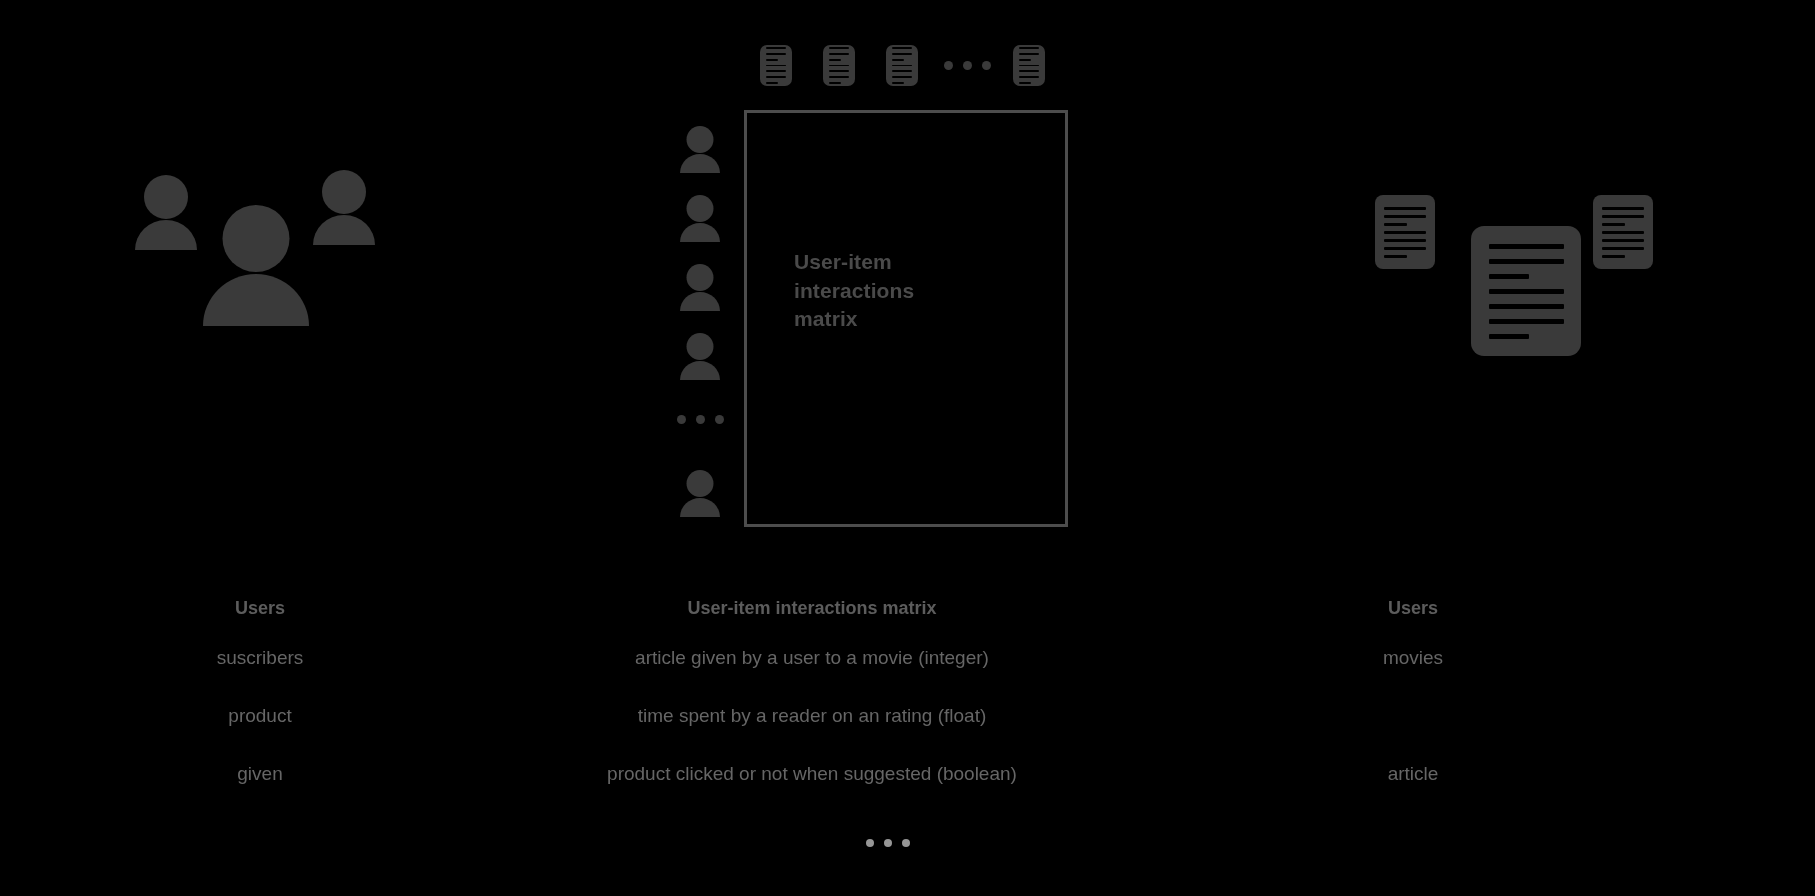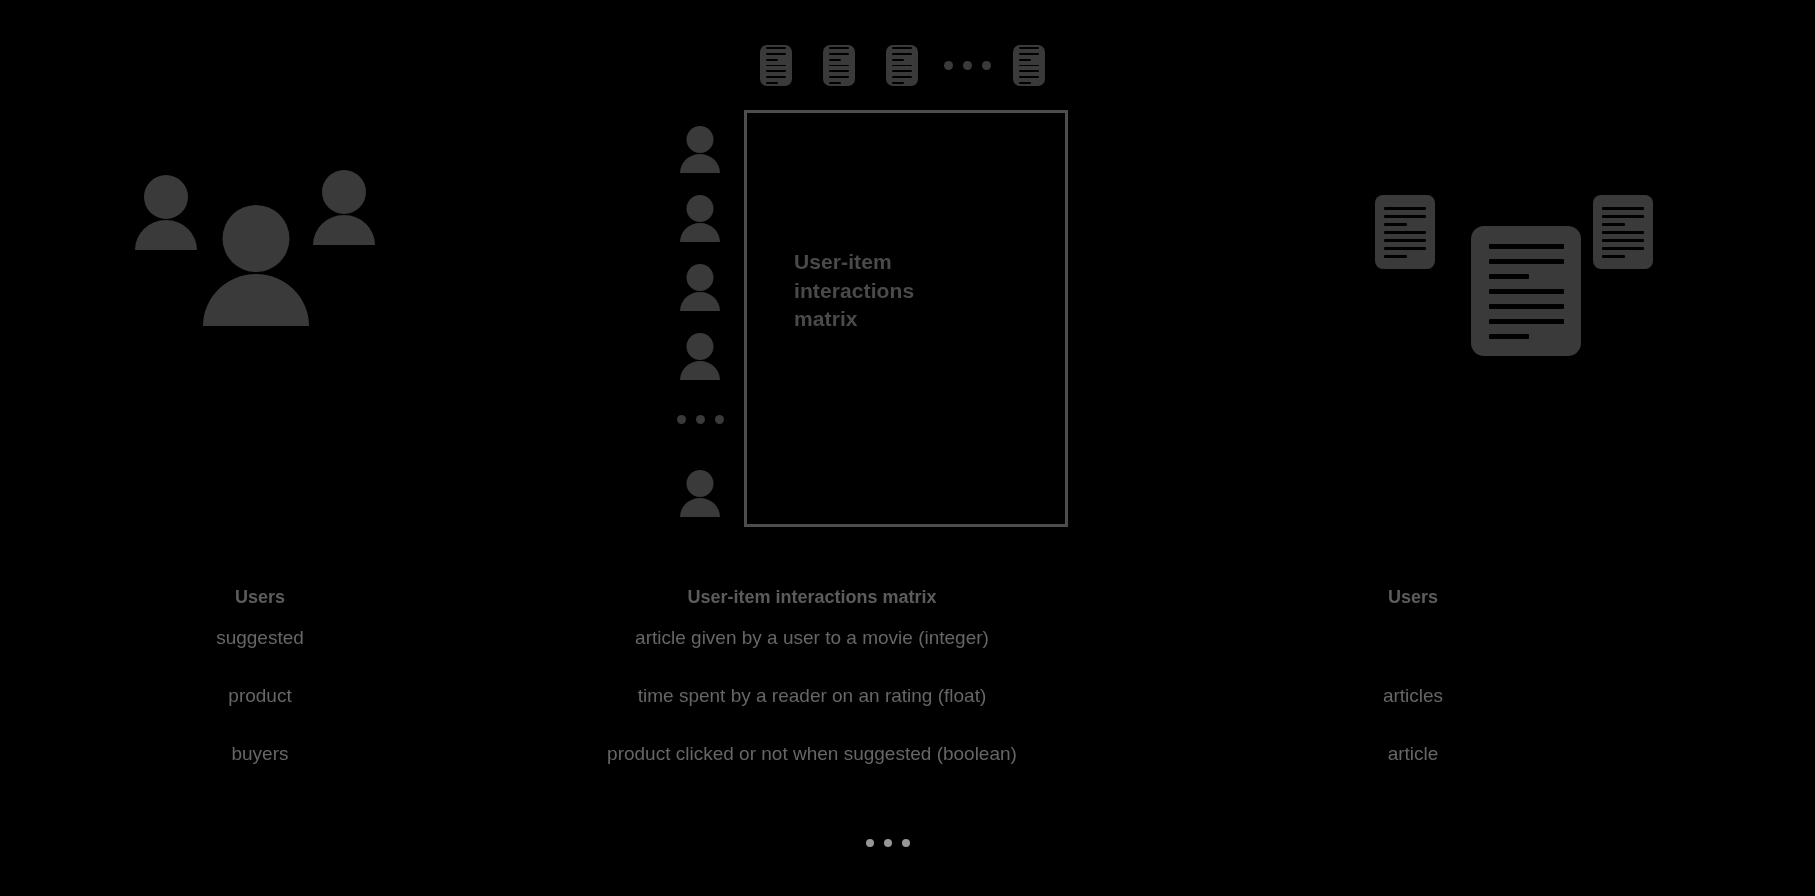--- a/index.html
+++ b/index.html
@@ -54,21 +54,21 @@
   #user-rail{position:absolute;left:680px;top:126px;width:50px;height:400px;}
   #doc-rail{position:absolute;left:760px;top:45px;width:320px;height:52px;}
 
   
   #docs-group{position:absolute;left:1375px;top:195px;width:300px;height:180px;}
 
   
   #legend{
     position:absolute;left:0;top:588px;width:1815px;
   }
-  #legend .row{display:flex;}
+  #legend .row{display:flex;align-items:center;}
   #legend .col{
     text-align:center;color:#666;
     font-size:19px;line-height:1;
     white-space:nowrap;
   }
   #legend .col-users{width:530px;}
   #legend .col-matrix{width:560px;}
   #legend .col-items{width:560px;}
   #legend .head .col{font-weight:bold;color:#5c5c5c;font-size:18px;}
   #legend .head{margin-bottom:0;}
@@ -222,42 +222,42 @@
       <div class="col col-matrix">
         <span>User-item interactions matrix</span>
       </div>
       <div class="col col-items">
         <span>Users</span>
       </div>
     </div>
 
     <div class="row">
       <div class="col col-users">
-        <span>suggested</span>
+        <span>suscribers</span>
       </div>
       <div class="col col-matrix">
         <span>article given by a user to a movie (integer)</span>
       </div>
+      <div class="col col-items">
+        <span>movies</span>
+      </div>
     </div>
 
     <div class="row">
       <div class="col col-users">
         <span>product</span>
       </div>
       <div class="col col-matrix">
         <span>time spent by a reader on an rating (float)</span>
       </div>
-      <div class="col col-items">
-        <span>articles</span>
-      </div>
     </div>
 
     <div class="row">
       <div class="col col-users">
-        <span>buyers</span>
+        <span>given</span>
       </div>
       <div class="col col-matrix">
         <span>product clicked or not when suggested (boolean)</span>
       </div>
       <div class="col col-items">
         <span>article</span>
       </div>
     </div>
 
   </div>

